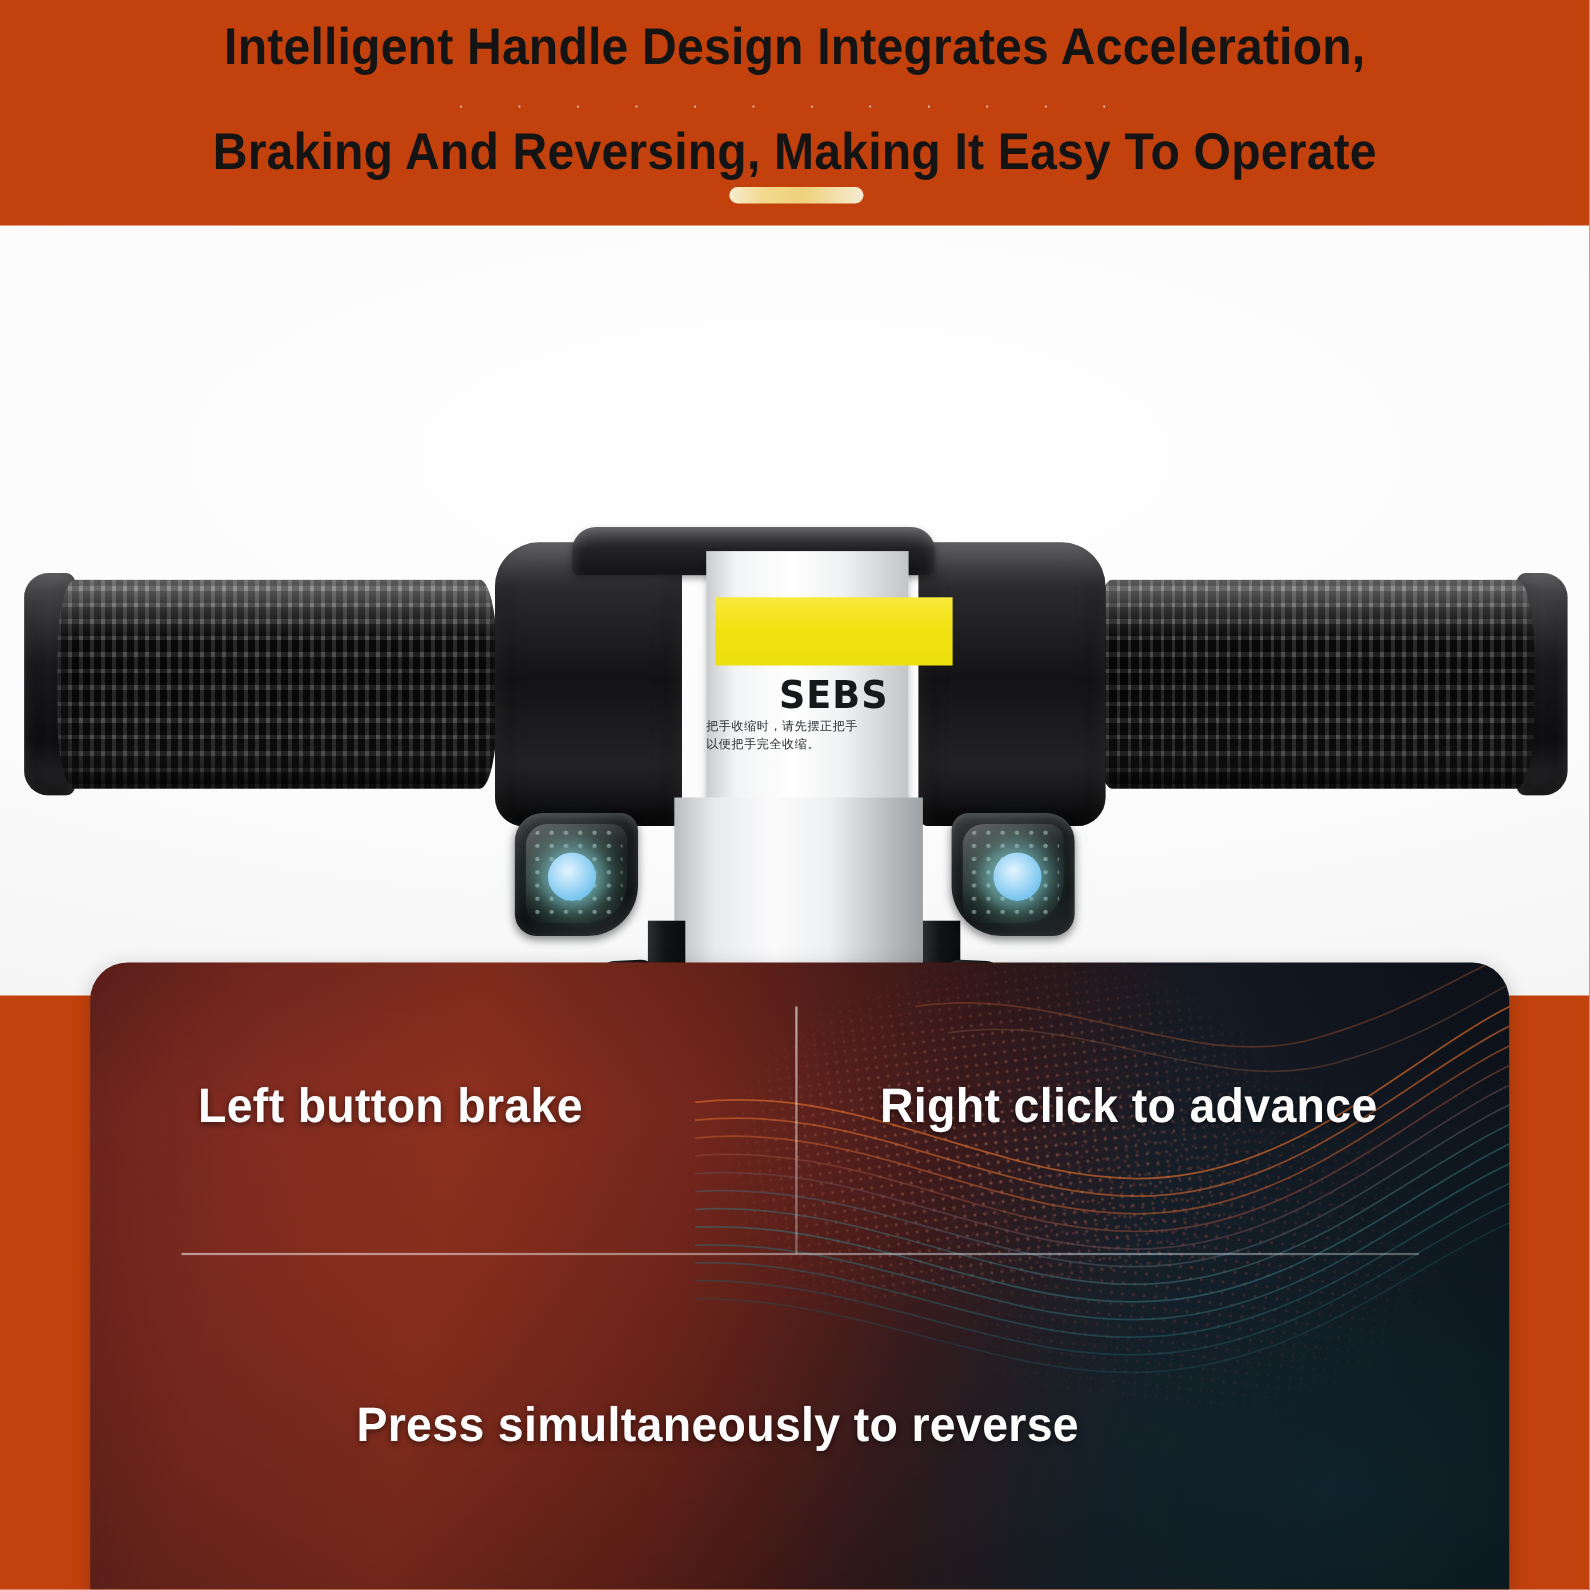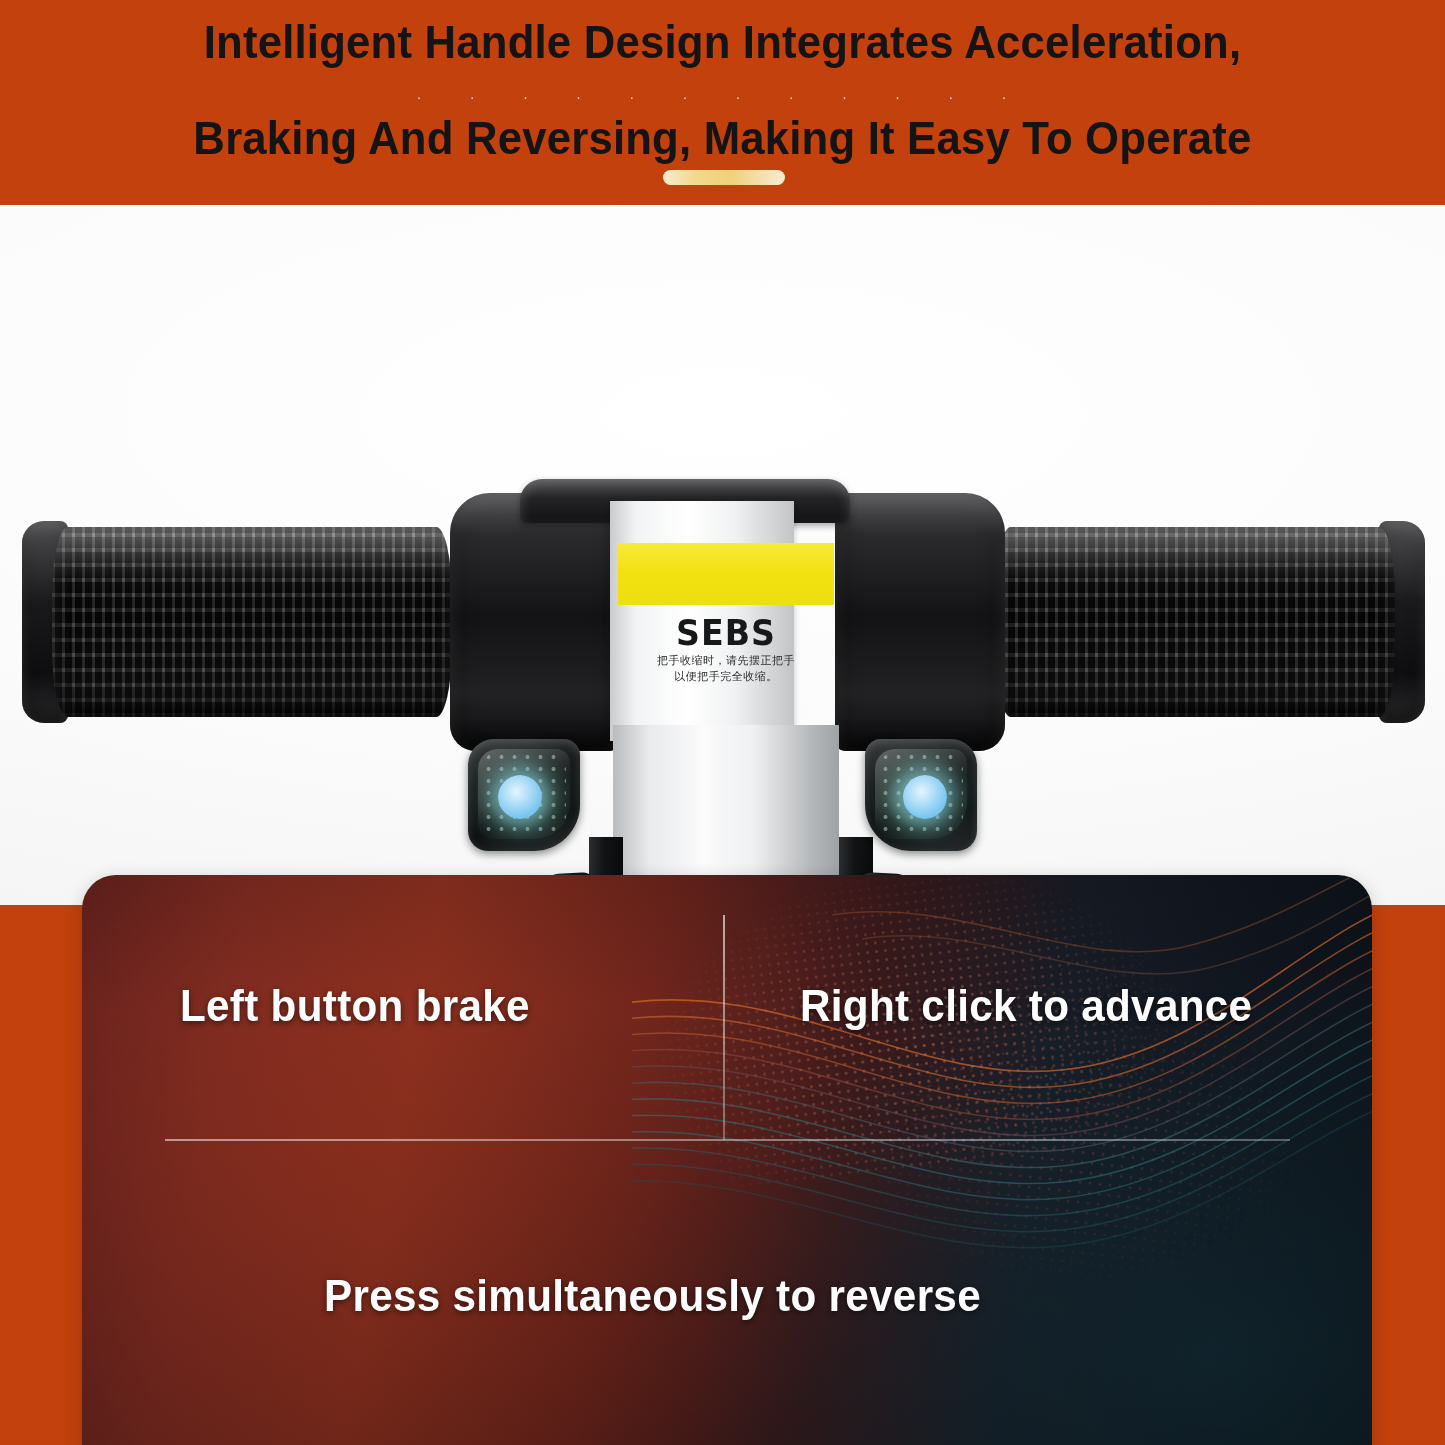--- a/index.html
+++ b/index.html
@@ -85,36 +85,36 @@
   
   .topbar{
     position:absolute;left:520px;top:274px;width:330px;height:44px;
     border-radius:22px 22px 6px 6px;
     background:linear-gradient(180deg,#4d4d50,#232326 45%,#121214 100%);
     box-shadow:inset 0 5px 12px rgba(255,255,255,.18), 0 3px 7px rgba(0,0,0,.35);
   }
 
   
   .plate{
-    position:absolute;left:610px;top:296px;width:184px;height:240px;
+    position:absolute;left:642px;top:296px;width:184px;height:240px;
     background:linear-gradient(90deg,#c9cbcd 0%,#f2f3f4 14%,#ffffff 42%,#f0f1f2 68%,#c2c4c6 100%);
     box-shadow:0 2px 6px rgba(0,0,0,.22);
   }
   .plate-yellow{
     position:absolute;left:8px;top:42px;width:216px;height:62px;
     background:linear-gradient(180deg,#f7ea3c 0%,#f3e112 45%,#ece00f 100%);
   }
   .plate-logo{
     position:absolute;left:0;top:112px;width:232px;text-align:center;
     font-size:35px;font-weight:700;color:#16181a;letter-spacing:1px;
     font-family:"DejaVu Sans", sans-serif;
     transform:scaleX(.95);
   }
   .plate-cn{
-    position:absolute;left:0;top:152px;width:232px;text-align:center;
+    position:absolute;left:0;top:152px;width:232px;
     font-size:11px;color:#2a2c2e;line-height:1.45;letter-spacing:.5px;
     font-family:"DejaVu Sans", sans-serif;
   }
 
   
   .lever{position:absolute;top:534px;width:112px;height:112px;}
   .lever-shell{
     position:absolute;inset:0;
     background:linear-gradient(165deg,#3b3d40 0%,#181a1c 35%,#0d0f11 70%,#25272a 100%);
     box-shadow:inset 0 3px 9px rgba(255,255,255,.16), 0 3px 8px rgba(0,0,0,.45);

